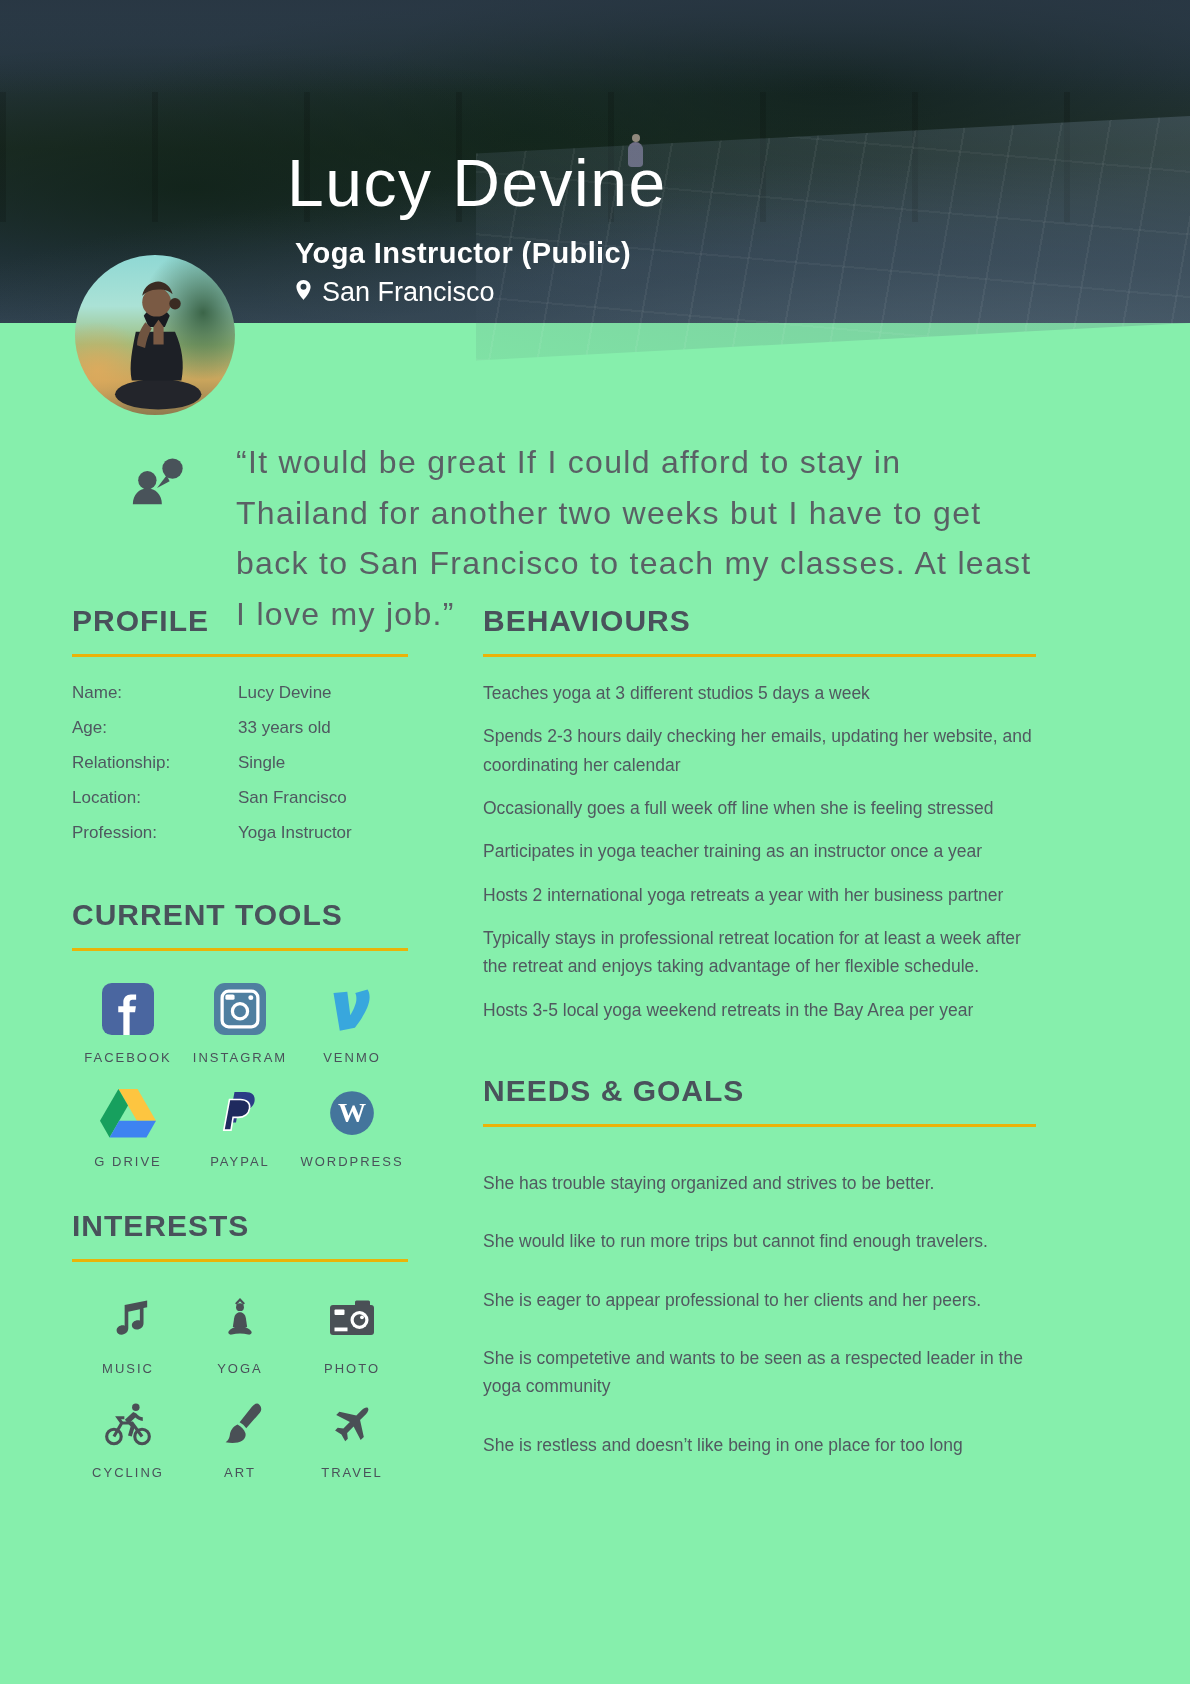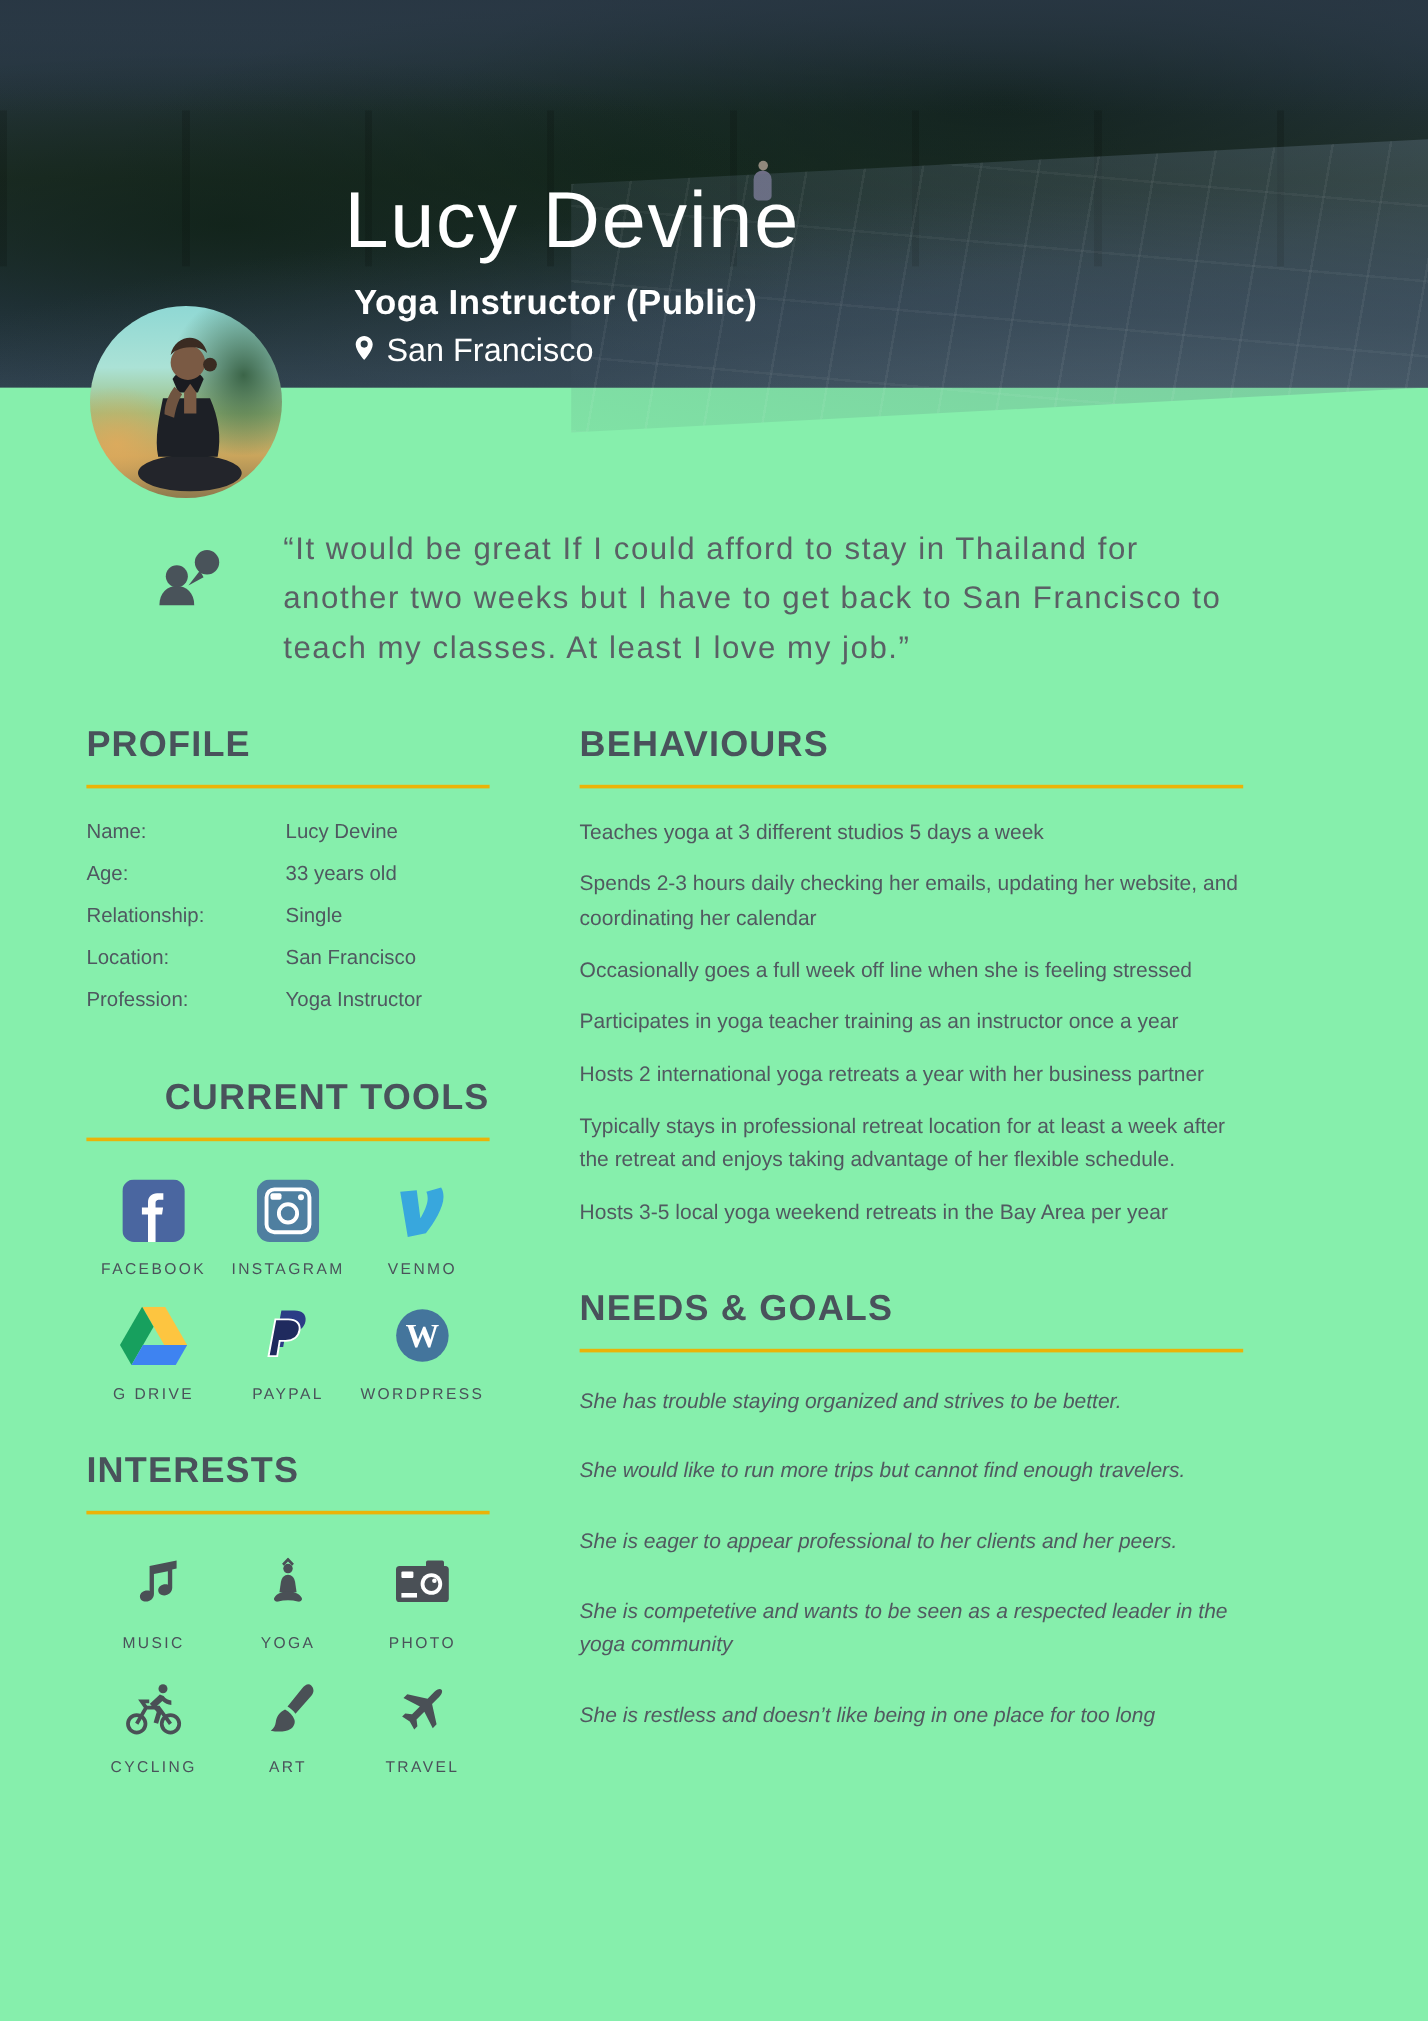--- a/index.html
+++ b/index.html
@@ -51,50 +51,50 @@
     background:
       radial-gradient(55% 60% at 80% 36%, rgba(40,80,50,.85), rgba(40,80,50,0) 70%),
       radial-gradient(50% 42% at 14% 72%, rgba(224,170,92,.85), rgba(224,170,92,0) 72%),
       linear-gradient(180deg, #8fd8d4 0%, #abe2d6 32%, #9dbd7c 56%, #caa55c 78%, #8f7a4e 100%);
   }
   .avatar svg { width:100%; height:100%; display:block; }
 
   
   .quote-row { position:absolute; left:128px; top:437px; width:950px; display:flex; gap:46px; z-index:2; }
   .quote-icon { flex:0 0 62px; padding-top:18px; }
-  .quote-text { font-size:26px; color:#5a6065; line-height:1.58; letter-spacing:1.3px; max-width:800px; }
+  .quote-text { font-size:32px; color:#5a6065; line-height:1.58; letter-spacing:1.3px; max-width:800px; }
 
   
   .main { position:absolute; left:72px; top:604px; width:964px;
     display:grid; grid-template-columns:336px 553px; column-gap:75px; }
 
   h2.sec {
     font-size:30px; font-weight:700; color:#49525b; letter-spacing:1px;
     padding-bottom:16px; border-bottom:3px solid #eab308;
   }
 
   
   .fields { margin-top:26px; }
   .field { display:flex; margin-bottom:15px; font-size:17px; color:#4f5860; }
   .field .lbl { width:166px; }
 
-  .tools-sec { margin-top:55px;text-align:right; }
+  .tools-sec { margin-top:55px; }
   .interests-sec { margin-top:40px; }
 
   .icon-grid { margin-top:30px; display:grid; grid-template-columns:repeat(3,1fr); row-gap:20px; }
   .icon-cell { display:flex; flex-direction:column; align-items:center; }
   .icon-cell .ic { height:56px; display:flex; align-items:center; justify-content:center; }
   .icon-cell .ic svg { display:block; }
   .icon-cell .tlabel { margin-top:13px; font-size:13px; letter-spacing:2px; color:#4a525a; }
 
   
   .blist { margin-top:22px; }
   .blist p { font-size:17.5px; line-height:1.62; color:#515960; margin-bottom:15px; }
   .needs-sec { margin-top:50px; }
-  .nlist { margin-top:26px;font-style:italic; }
+  .nlist { margin-top:42px; }
   .nlist p { font-size:17.5px; line-height:1.62; color:#515960; margin-bottom:30px; }
 </style>
 </head>
 <body>
 
 <div class="page">
 
   <div class="header">
     <div class="hdr-figure"></div>
     <div class="header-text">

